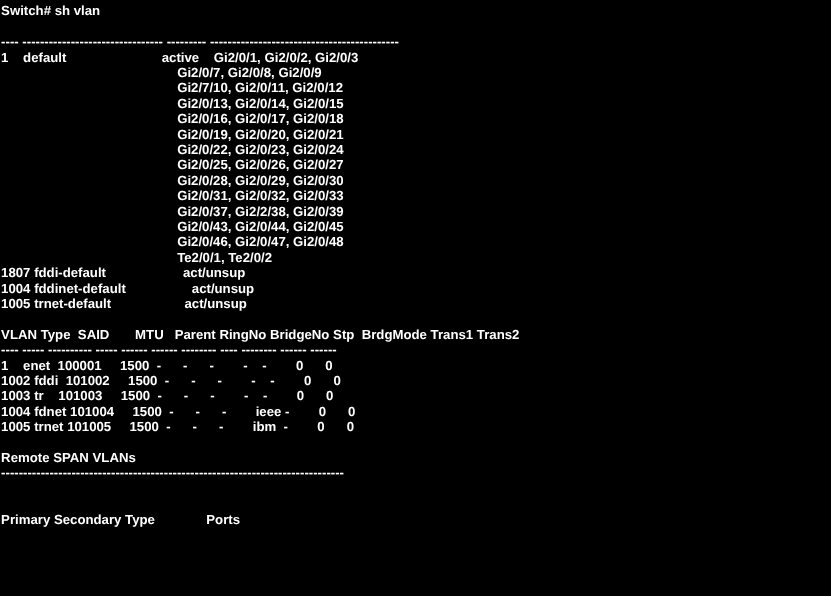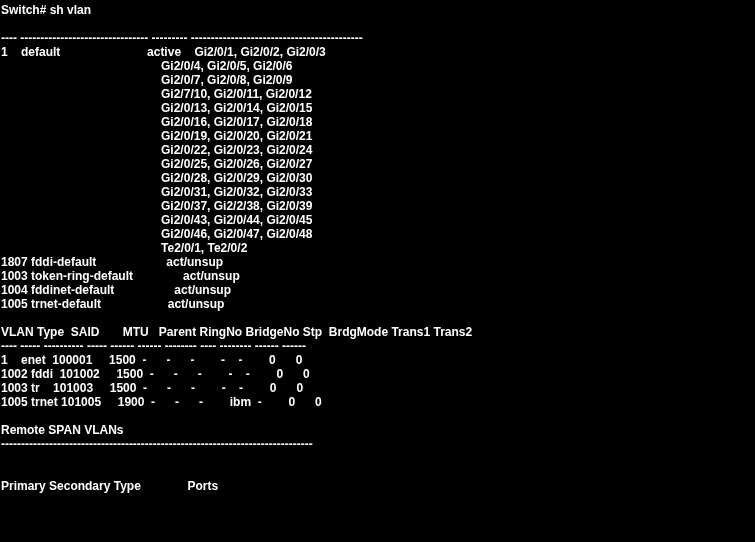--- a/index.html
+++ b/index.html
@@ -44,47 +44,46 @@
 <body style="background: rgb(0, 0, 0);">
 
 <div id="terminal" style="background: rgb(0, 0, 0); color: rgb(255, 255, 255);">
 
   <span class="line">Switch# sh vlan</span>
   <span class="blank"></span>
 
   <span class="line">---- -------------------------------- --------- -------------------------------------------</span>
 
   <span class="line">1    default                          active    Gi2/0/1, Gi2/0/2, Gi2/0/3</span>
-  <span class="line">                                                Gi2/0/4, Gi2/0/5, Gi2/0/6</span>
   <span class="line">                                                Gi2/0/7, Gi2/0/8, Gi2/0/9</span>
   <span class="line">                                                Gi2/7/10, Gi2/0/11, Gi2/0/12</span>
   <span class="line">                                                Gi2/0/13, Gi2/0/14, Gi2/0/15</span>
   <span class="line">                                                Gi2/0/16, Gi2/0/17, Gi2/0/18</span>
   <span class="line">                                                Gi2/0/19, Gi2/0/20, Gi2/0/21</span>
   <span class="line">                                                Gi2/0/22, Gi2/0/23, Gi2/0/24</span>
   <span class="line">                                                Gi2/0/25, Gi2/0/26, Gi2/0/27</span>
   <span class="line">                                                Gi2/0/28, Gi2/0/29, Gi2/0/30</span>
   <span class="line">                                                Gi2/0/31, Gi2/0/32, Gi2/0/33</span>
   <span class="line">                                                Gi2/0/37, Gi2/2/38, Gi2/0/39</span>
   <span class="line">                                                Gi2/0/43, Gi2/0/44, Gi2/0/45</span>
   <span class="line">                                                Gi2/0/46, Gi2/0/47, Gi2/0/48</span>
   <span class="line">                                                Te2/0/1, Te2/0/2</span>
   <span class="line">1807 fddi-default                     act/unsup</span>
-  <span class="line">1003 token-ring-default               act/unsup</span>
   <span class="line">1004 fddinet-default                  act/unsup</span>
   <span class="line">1005 trnet-default                    act/unsup</span>
 
   <span class="blank"></span>
 
   <span class="line">VLAN Type  SAID       MTU   Parent RingNo BridgeNo Stp  BrdgMode Trans1 Trans2</span>
   <span class="line">---- ----- ---------- ----- ------ ------ -------- ---- -------- ------ ------</span>
   <span class="line">1    enet  100001     1500  -      -      -        -    -        0      0</span>
   <span class="line">1002 fddi  101002     1500  -      -      -        -    -        0      0</span>
   <span class="line">1003 tr    101003     1500  -      -      -        -    -        0      0</span>
-  <span class="line">1005 trnet 101005     1900  -      -      -        ibm  -        0      0</span>
+  <span class="line">1004 fdnet 101004     1500  -      -      -        ieee -        0      0</span>
+  <span class="line">1005 trnet 101005     1500  -      -      -        ibm  -        0      0</span>
 
   <span class="blank"></span>
 
   <span class="line">Remote SPAN VLANs</span>
   <span class="line">------------------------------------------------------------------------------</span>
   <span class="line"></span>
 
   <span class="blank"></span>
 
   <span class="line">Primary Secondary Type              Ports</span>

